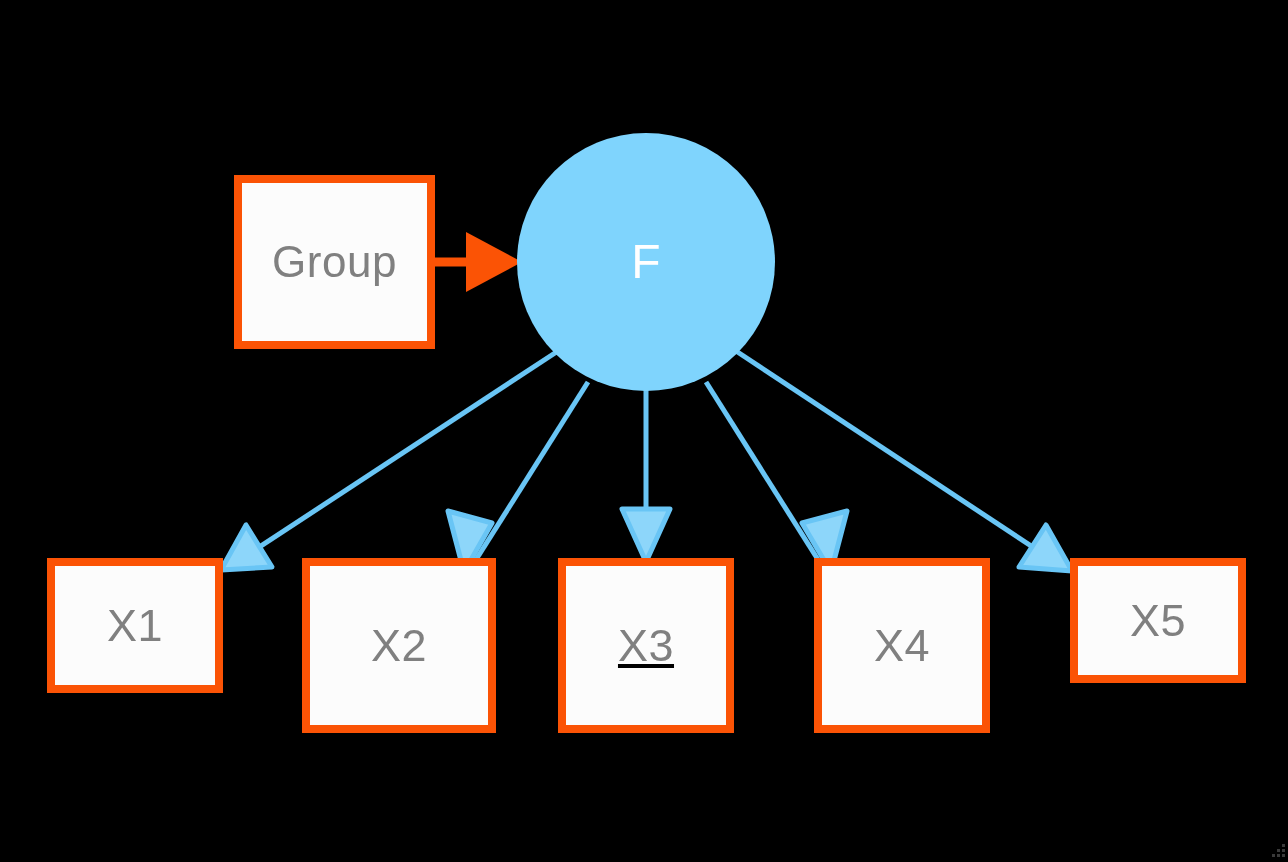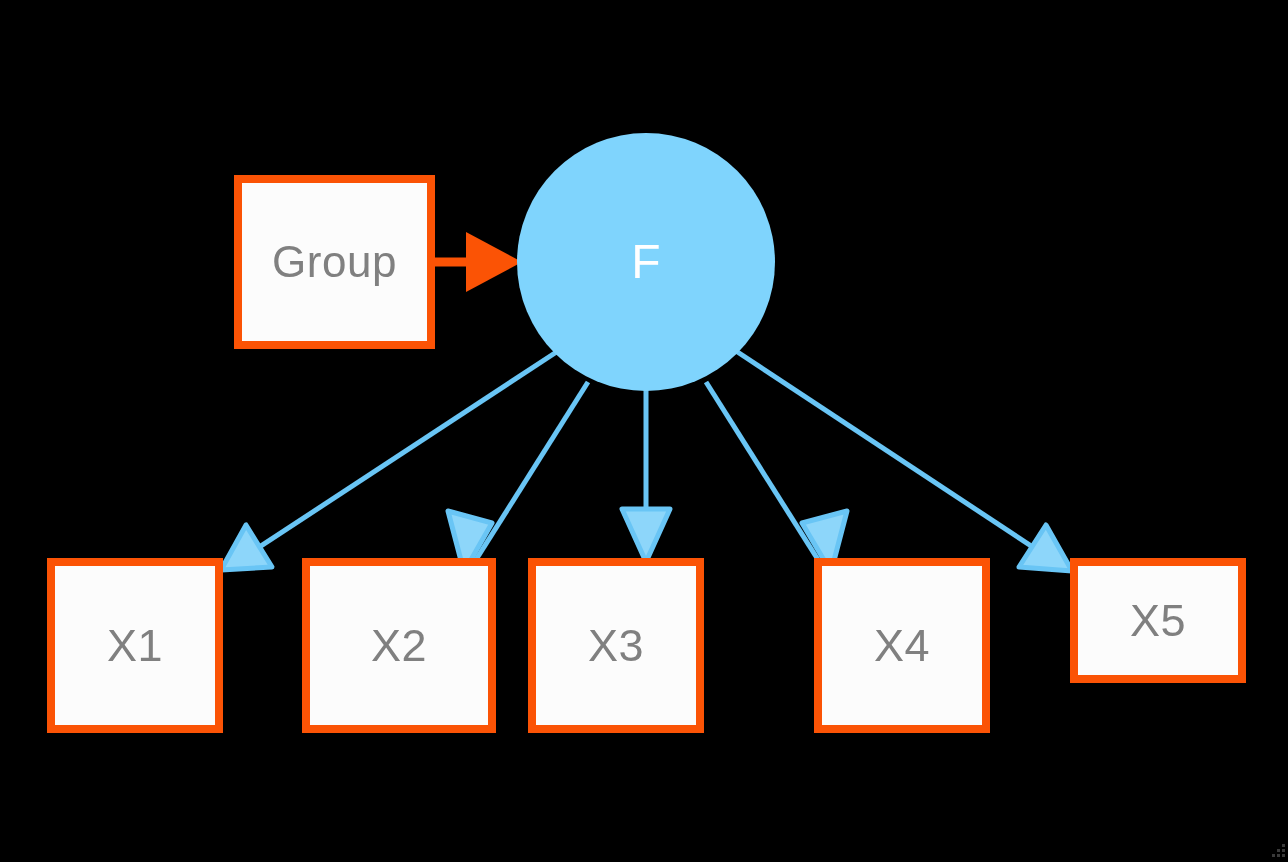--- a/index.html
+++ b/index.html
@@ -44,23 +44,23 @@
   }
   #node-group {
     left: 234px;
     top: 175px;
     width: 201px;
     height: 174px;
   }
   #node-group .node-label {
     font-size: 44px;
   }
-  #node-x1 { left: 47px;   top: 558px; width: 176px; height: 175px; text-align: right; }
+  #node-x1 { left: 47px;   top: 558px; width: 176px; height: 135px; text-align: right; }
   #node-x2 { left: 302px;  top: 558px; width: 194px; height: 175px; }
-  #node-x3 { left: 528px;  top: 558px; width: 176px; height: 175px; }
+  #node-x3 { left: 558px;  top: 558px; width: 176px; height: 175px; text-decoration: underline; }
   #node-x4 { left: 814px;  top: 558px; width: 176px; height: 175px; }
   #node-x5 { left: 1070px; top: 558px; width: 176px; height: 125px; }
 
   #node-factor {
     position: absolute;
     left: 517px;
     top: 133px;
     width: 258px;
     height: 258px;
     border-radius: 50%;

